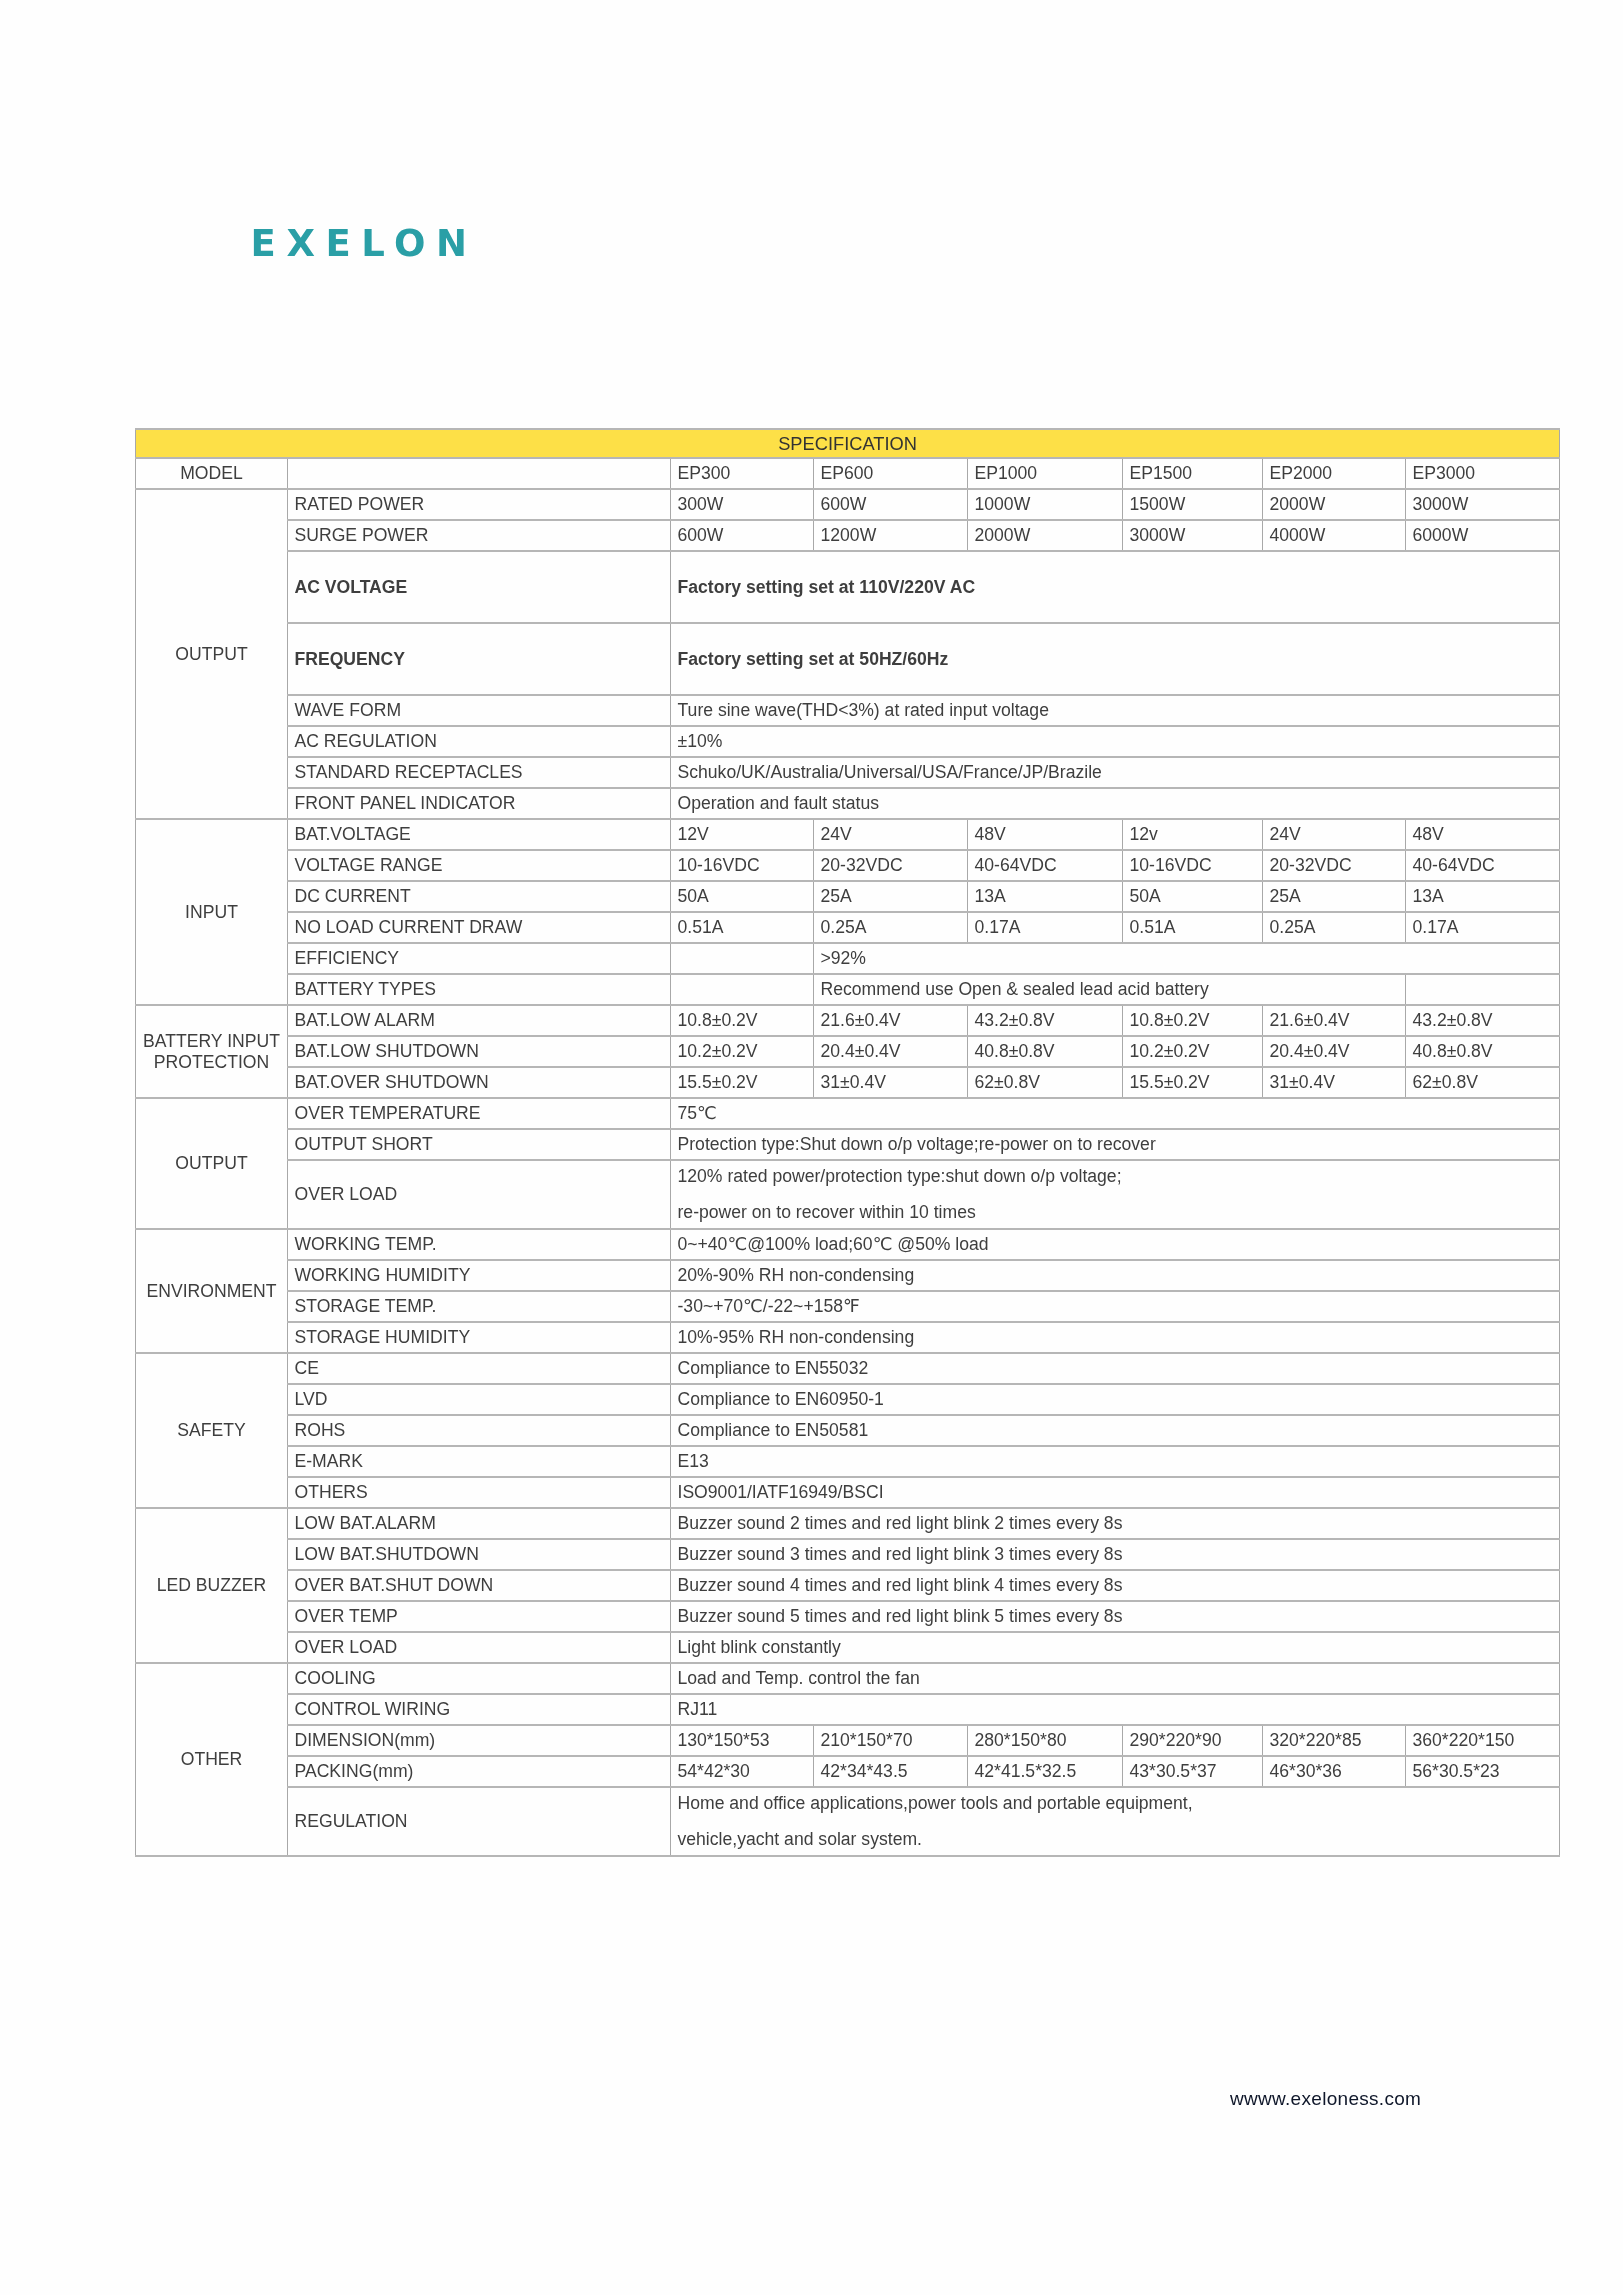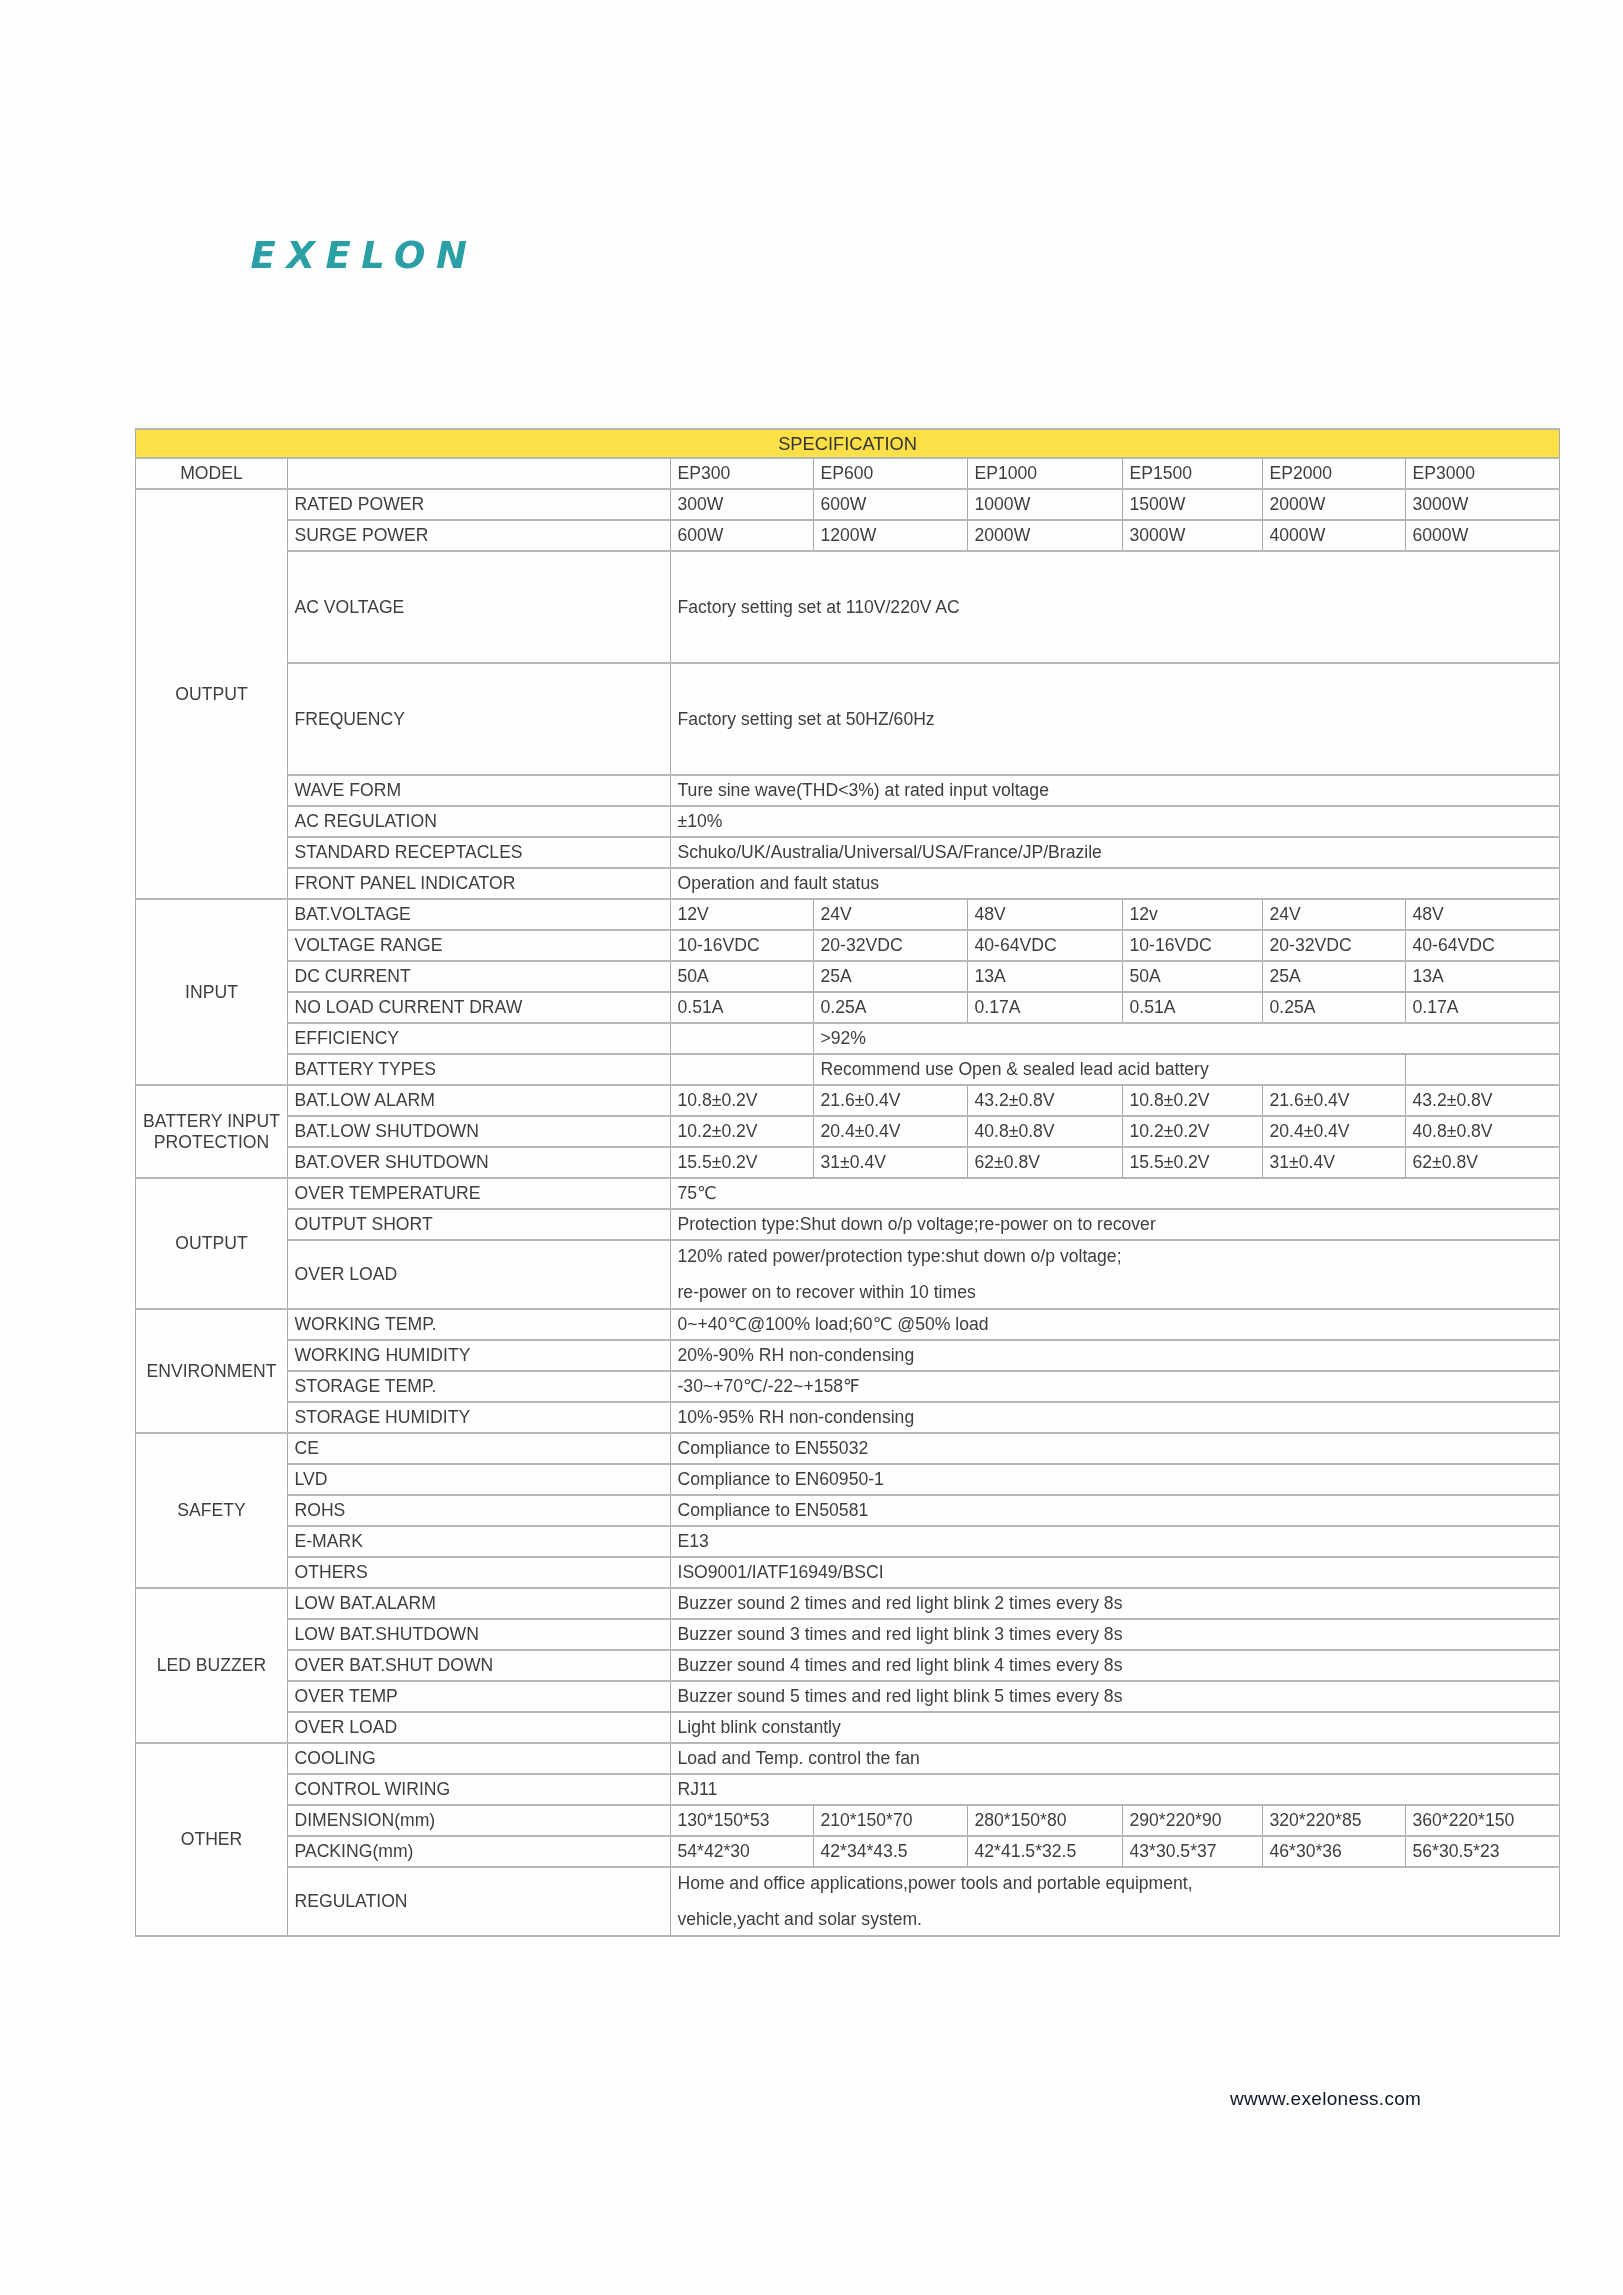--- a/index.html
+++ b/index.html
@@ -5,21 +5,21 @@
   html,body { margin:0; padding:0; background:#ffffff; }
   .page {
     position:relative;
     width:1623px;
     height:2295px;
     background:#fefefe;
     font-family:"Liberation Sans", "DejaVu Sans", sans-serif;
     color:#3e3e3e;
     overflow:hidden;
   }
-  .brand { position:absolute; left:160px; top:234px; width:408px;font-style:italic; }
+  .brand { position:absolute; left:160px; top:222px; width:408px; }
   .logo {
     text-align:center;
     font-size:37px;
     font-weight:600;
     letter-spacing:10.5px;
     color:#2a9fa6;
     font-family:"DejaVu Sans", sans-serif;
   }
   .tagline {
     margin-top:6.5px;
@@ -34,21 +34,21 @@
     left:135px;
     top:428px;
     width:1424px;
     border-collapse:collapse;
     table-layout:fixed;
     font-size:17.6px;
     color:#3e3e3e;
     border:1.3px solid #8d8d8d;
   }
   table.spec tr { height:31px; }
-  table.spec tr.h-xl { height:112px; }
+  table.spec tr.h-xl { height:72px;font-weight:bold; }
   table.spec tr.h-dbl { height:69px; }
   table.spec tr.title-row { height:29px; }
   table.spec td {
     border-left:0.7px solid #a8a8a8;
     border-right:0.7px solid #a8a8a8;
     border-top:2px double #b6b6b6;
     border-bottom:2px double #b6b6b6;
     padding:1.3px 6.5px;
     vertical-align:middle;
     overflow:hidden;

